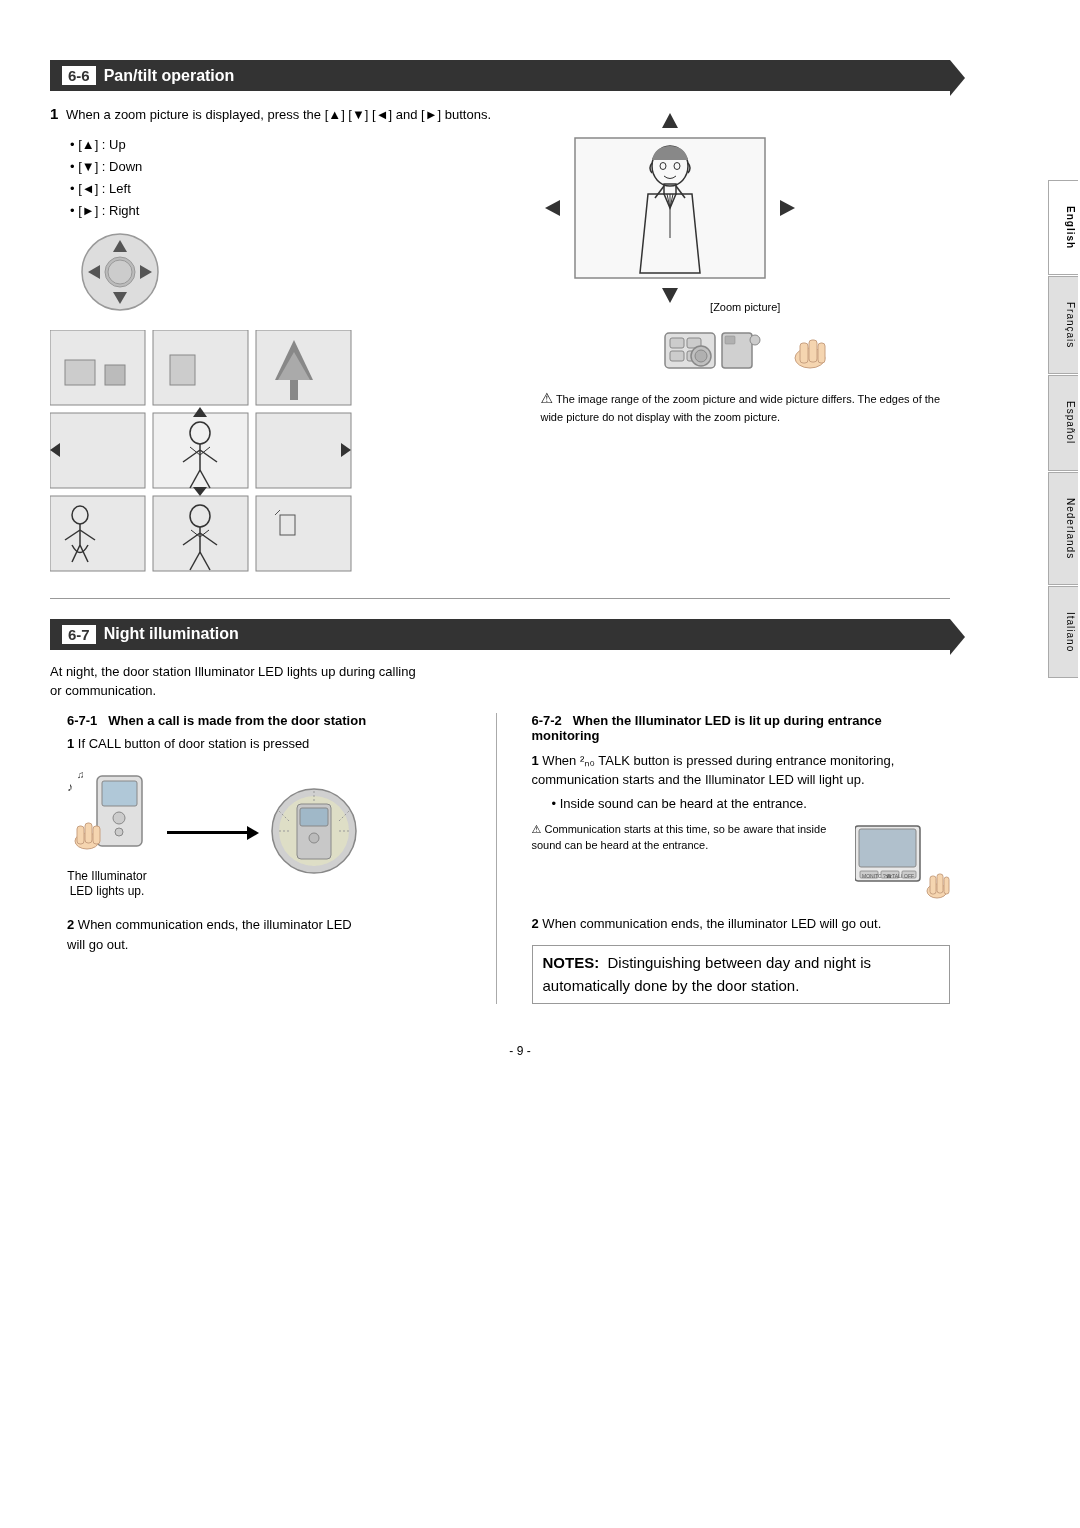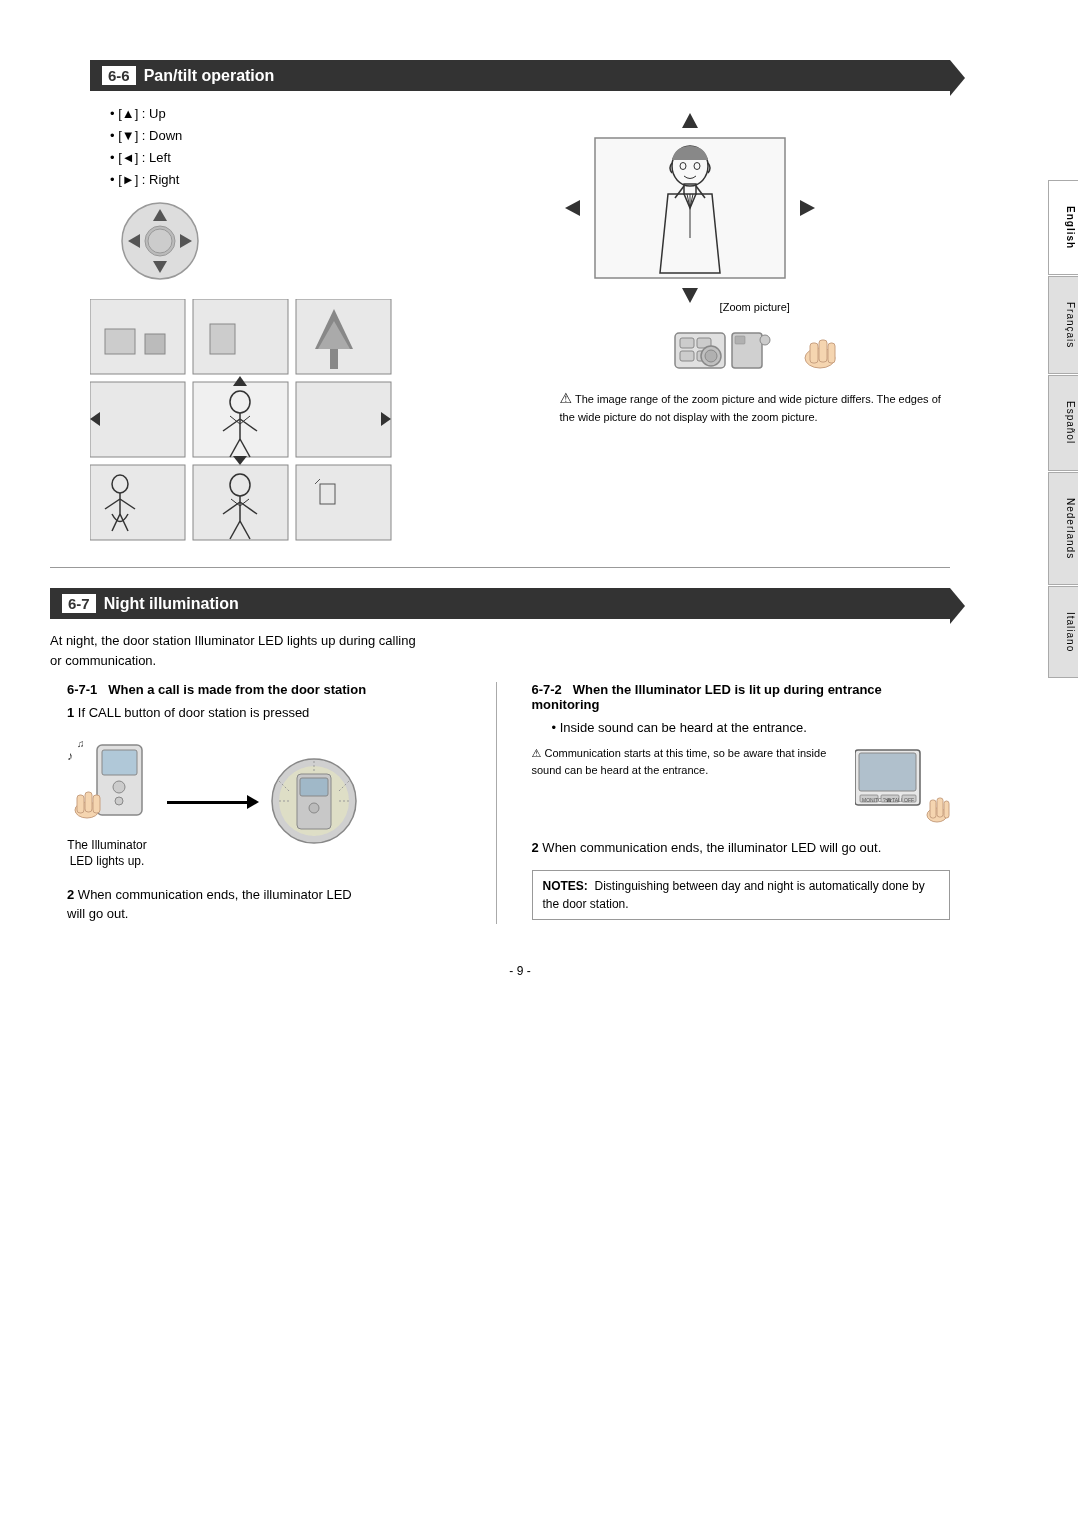--- a/index.html
+++ b/index.html
@@ -54,21 +54,20 @@
     .two-col {
       display: flex;
       gap: 20px;
     }
     .col-left { flex: 1; }
     .col-right { flex: 1; }
 
     
     .section-66 {
       margin-bottom: 20px;
-      margin-left: 40px;
     }
 
     .step-text {
       margin-bottom: 8px;
       line-height: 1.5;
     }
     .step-num {
       font-weight: bold;
       font-size: 15px;
       margin-right: 4px;
@@ -84,21 +83,21 @@
     }
 
     
     .section-67 {
       margin-top: 20px;
     }
 
     .notes-box {
       border: 1px solid #999;
       padding: 6px 10px;
-      font-size: 12px;
+      font-size: 15px;
       line-height: 1.5;
       margin-top: 12px;
     }
 
     .divider-line {
       border: none;
       border-top: 1px solid #999;
       margin: 15px 0;
     }
 
@@ -140,20 +139,24 @@
 
   <div class="section-66">
     <div class="section-header" style="margin-right:40px;">
       <span class="section-number">6-6</span>
       <span>Pan/tilt operation</span>
     </div>
 
     <div class="two-col" style="margin-right:40px;">
 
       <div class="col-left" style="flex:1.1;">
+        <p class="step-text">
+          <span class="step-num">1</span>
+          <span>When a zoom picture is displayed, press the [▲] [▼] [◄] and [►] buttons.</span>
+        </p>
         <ul class="bullet-list">
           <li>[▲] : Up</li>
           <li>[▼] : Down</li>
           <li>[◄] : Left</li>
           <li>[►] : Right</li>
         </ul>
 
         <div style="margin:10px 0 15px 30px;">
           <svg width="80" height="80" viewBox="0 0 80 80">
 
@@ -384,20 +387,23 @@
         </p>
       </div>
 
       <div class="right-col-67" style="flex:1;padding-left:15px;">
         <div style="font-weight:bold;font-size:13px;margin-bottom:8px;">
           <span>6-7-2</span>
           &nbsp;
           <span>When the Illuminator LED is lit up during entrance monitoring</span>
         </div>
 
+        <p style="font-size:13px;line-height:1.5;margin-bottom:6px;">
+          <strong>1</strong>&nbsp;<span>When ²ₙ₀ TALK button is pressed during entrance monitoring, communication starts and the Illuminator LED will light up.</span>
+        </p>
         <ul style="list-style:none;margin-left:20px;margin-bottom:10px;font-size:13px;">
           <li>• <span>Inside sound can be heard at the entrance.</span></li>
         </ul>
 
         <div style="display:flex;align-items:flex-start;gap:10px;margin-bottom:10px;">
           <div style="font-size:11px;line-height:1.5;flex:1;">
             <span>⚠</span>
             <span>Communication starts at this time, so be aware that inside sound can be heard at the entrance.</span>
           </div>
 

